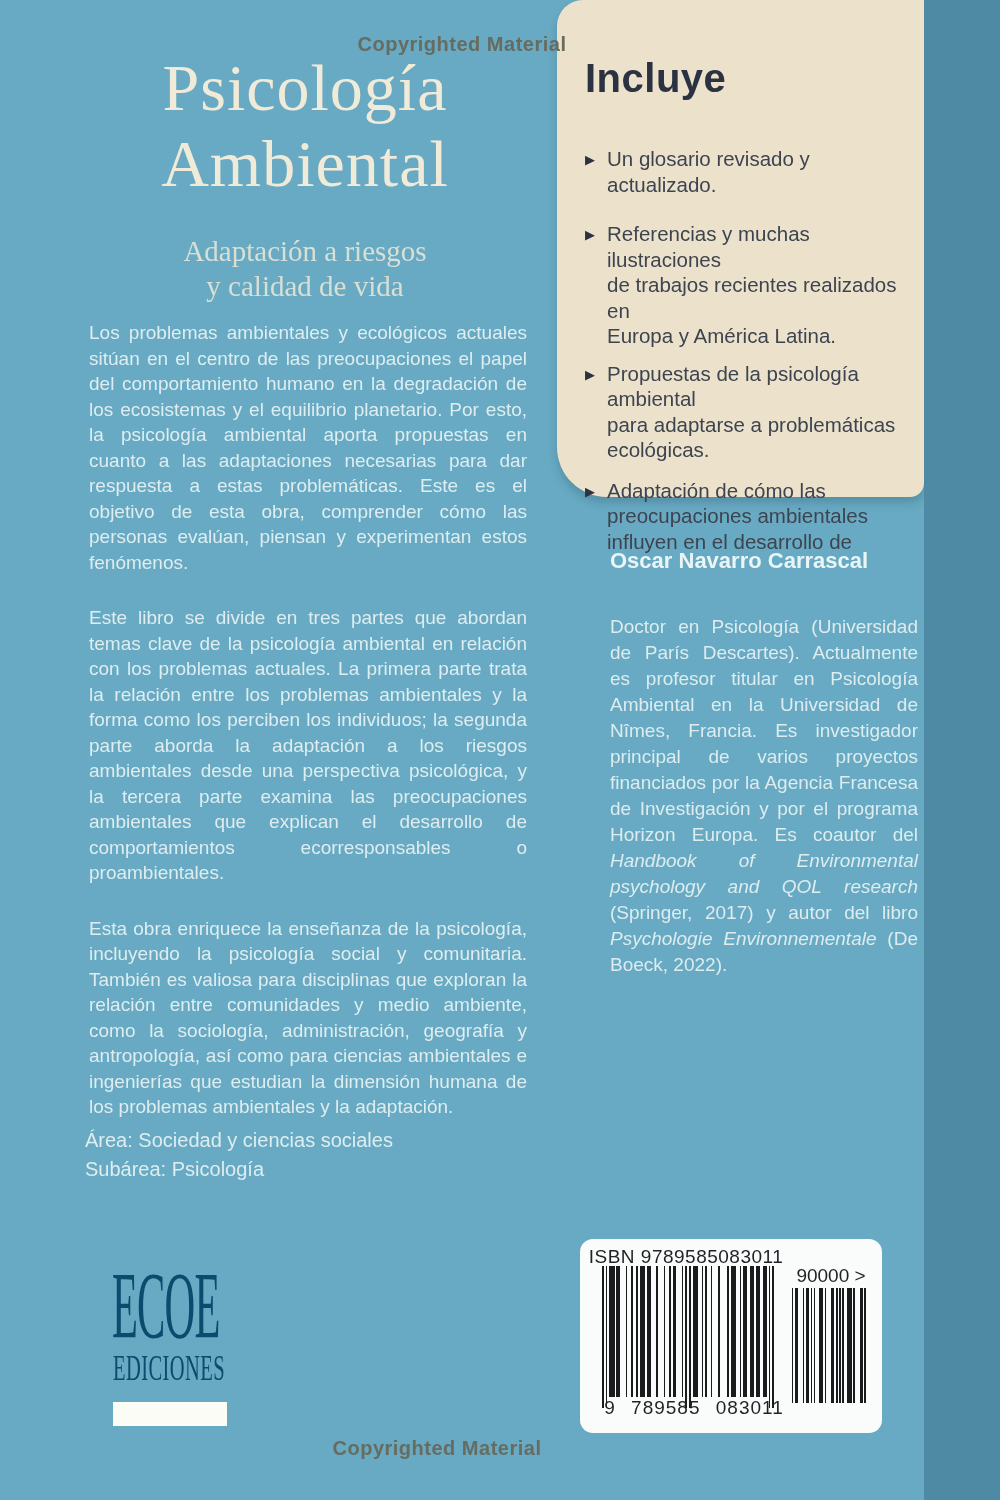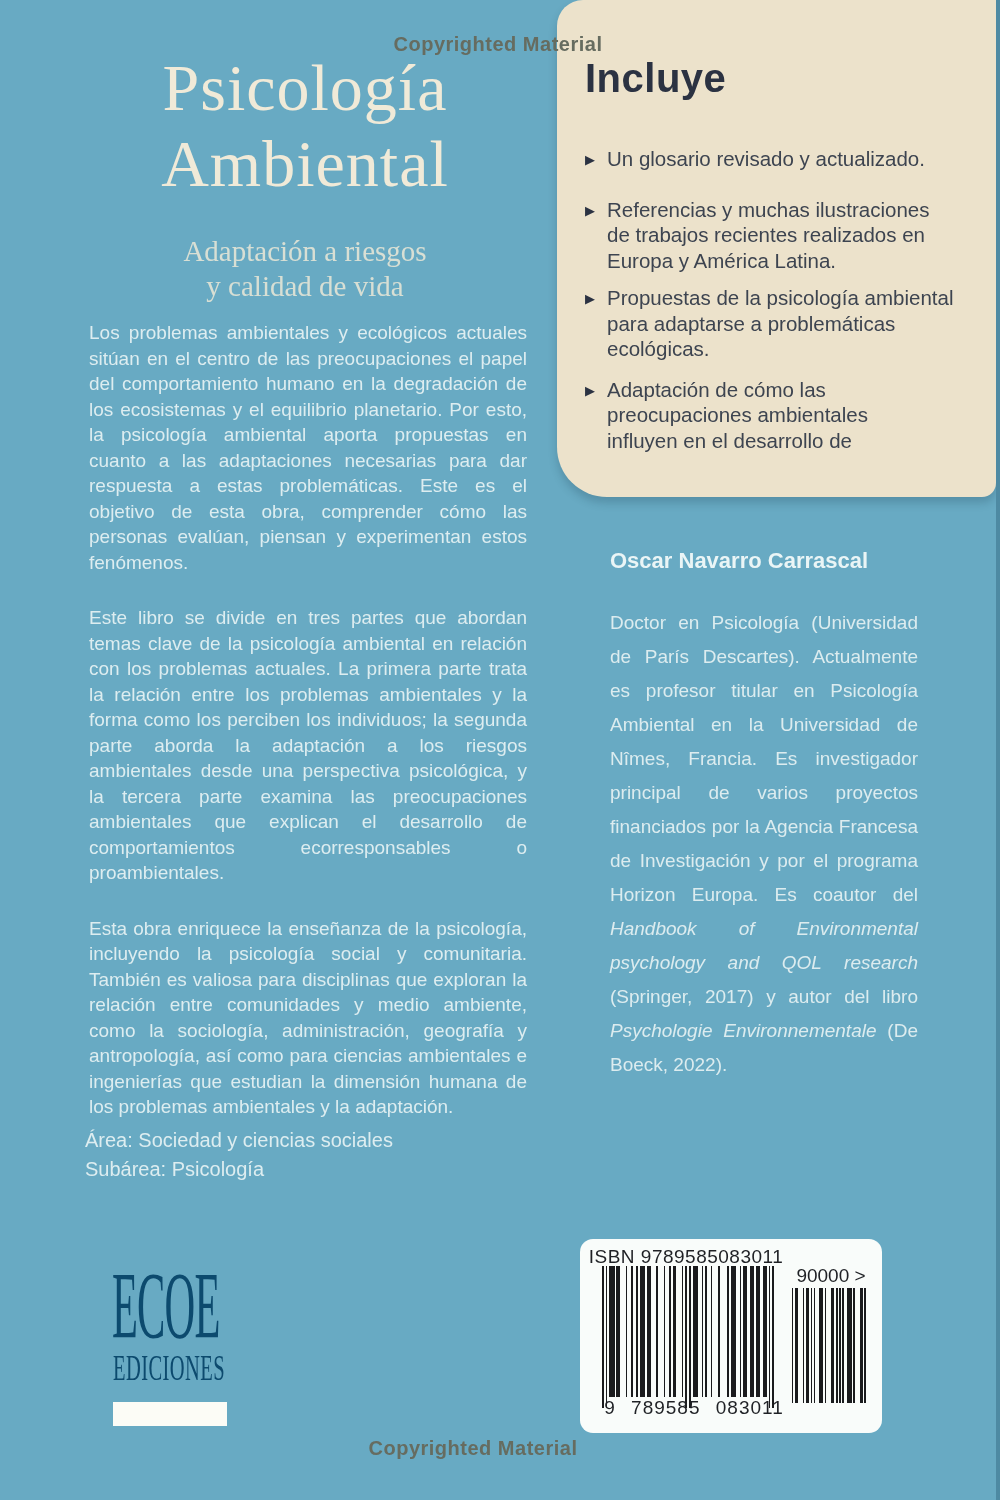--- a/index.html
+++ b/index.html
@@ -1,17 +1,17 @@
 <!DOCTYPE html>
 <html><head>
 <meta charset="utf-8">
 <style>
   html,body{margin:0;padding:0;background:#4e8aa3;}
   .page{
-    position:relative;width:996px;height:1500px;overflow:hidden;
+    position:relative;width:924px;height:1500px;overflow:hidden;
     background:#68aac3;font-family:"Liberation Sans",sans-serif;
   }
 
   
   .copyright{
     position:absolute;left:0;width:100%;text-align:center;
     font-size:20px;font-weight:700;color:#666c60;letter-spacing:.5px;z-index:5;
   }
   .copyright.top{top:33px;}
   .copyright.bottom{top:1437px;left:-25px;}
@@ -54,23 +54,23 @@
   .body-col p{margin:0 0 30px 4px;}
 
   
   .area-block{
     position:absolute;left:85px;top:1126px;width:460px;
     color:#ddedf0;font-size:20px;line-height:29px;z-index:3;
   }
 
   
   .author-block{position:absolute;left:610px;top:548px;width:308px;z-index:3;}
-  .author-name{font-size:22px;font-weight:700;color:#eaf5f6;margin:0 0 32px 0;}
+  .author-name{font-size:22px;font-weight:700;color:#eaf5f6;margin:0 0 40px 0;}
   .author-bio{
-    margin:0;font-size:19px;line-height:34px;color:#dcecef;text-align:justify;
+    margin:0;font-size:19px;line-height:26px;color:#dcecef;text-align:justify;
   }
   .author-bio .it{font-style:italic;}
 
   
   .ecoe{position:absolute;left:112px;top:1258px;z-index:3;color:#0c4a6e;
         font-family:"Liberation Serif",serif;}
   .ecoe-name{
     font-size:50px;line-height:50px;letter-spacing:-1px;
     transform:scale(.85,1.9);transform-origin:left top;white-space:nowrap;
   }

